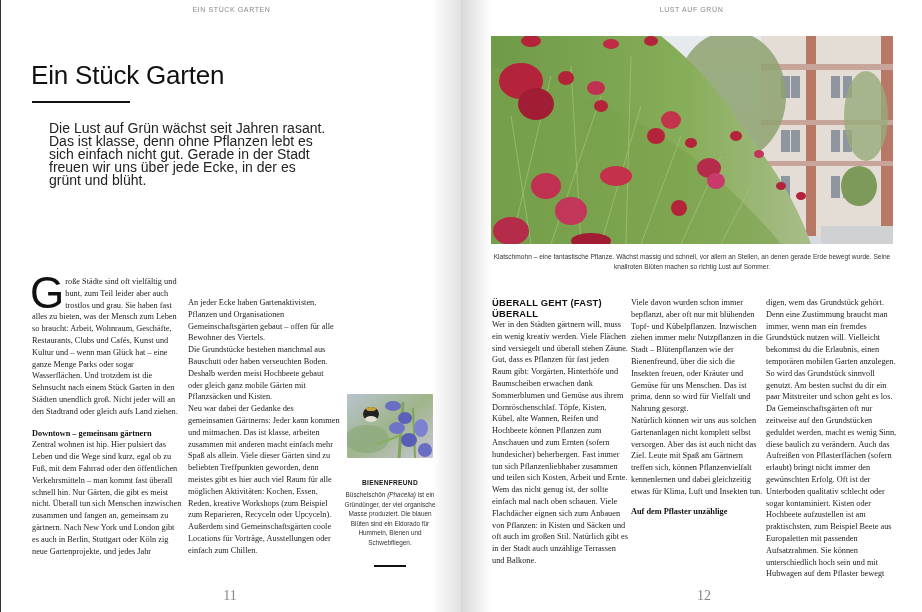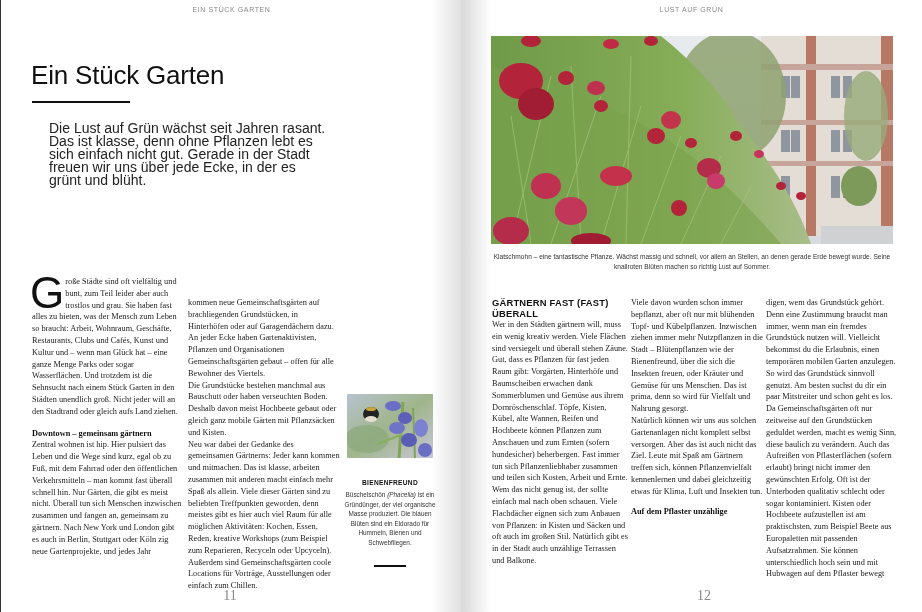--- a/index.html
+++ b/index.html
@@ -39,23 +39,22 @@
   <div class="lead">Die Lust auf Grün wächst seit Jahren rasant. Das ist klasse, denn ohne Pflanzen lebt es sich einfach nicht gut. Gerade in der Stadt freuen wir uns über jede Ecke, in der es grünt und blüht.</div>
 
   <div class="col" style="left:31px; top:276px; width:150px;">
     <p><span class="dropcap">G</span><span>roße Städte sind oft vielfältig und bunt, zum Teil leider aber auch trostlos und grau. Sie haben fast alles zu bieten, was der Mensch zum Leben so braucht: Arbeit, Wohnraum, Geschäfte, Restaurants, Clubs und Cafés, Kunst und Kultur und – wenn man Glück hat – eine ganze Menge Parks oder sogar Wasserflächen. Und trotzdem ist die Sehnsucht nach einem Stück Garten in den Städten unendlich groß. Nicht jeder will an den Stadtrand oder gleich aufs Land ziehen.</span></p>
     <div class="gap"></div>
     <p class="subhead">Downtown – gemeinsam gärtnern</p>
     <p>Zentral wohnen ist hip. Hier pulsiert das Leben und die Wege sind kurz, egal ob zu Fuß, mit dem Fahrrad oder den öffentlichen Verkehrsmitteln – man kommt fast überall schnell hin. Nur Gärten, die gibt es meist nicht. Überall tun sich Menschen inzwischen zusammen und fangen an, gemeinsam zu gärtnern. Nach New York und London gibt es auch in Berlin, Stuttgart oder Köln zig neue Gartenprojekte, und jedes Jahr</p>
   </div>
 
   <div class="col" style="left:187px; top:297px; width:152px;">
-    <p>kommen neue Gemeinschaftsgärten auf brachliegenden Grundstücken, in Hinterhöfen oder auf Garagendächern dazu.</p>
     <p>An jeder Ecke haben Gartenaktivisten, Pflanzen und Organisationen Gemeinschaftsgärten gebaut – offen für alle Bewohner des Viertels.</p>
-    <p>Die Grundstücke bestehen manchmal aus Bauschutt oder haben verseuchten Boden. Deshalb davon meist Hochbeete gebaut oder gleich ganz mobile Gärten mit Pflanzsäcken und Kisten.</p>
+    <p>Die Grundstücke bestehen manchmal aus Bauschutt oder haben verseuchten Boden. Deshalb werden meist Hochbeete gebaut oder gleich ganz mobile Gärten mit Pflanzsäcken und Kisten.</p>
     <p>Neu war dabei der Gedanke des gemeinsamen Gärtnerns: Jeder kann kommen und mitmachen. Das ist klasse, arbeiten zusammen mit anderen macht einfach mehr Spaß als allein. Viele dieser Gärten sind zu beliebten Treffpunkten geworden, denn meistes gibt es hier auch viel Raum für alle möglichen Aktivitäten: Kochen, Essen, Reden, kreative Workshops (zum Beispiel zum Reparieren, Recyceln oder Upcyceln). Außerdem sind Gemeinschaftsgärten coole Locations für Vorträge, Ausstellungen oder einfach zum Chillen.</p>
   </div>
 
   <div class="sidebar-img" title="Hummel an blauer Phacelia-Blüte">
     <svg width="86" height="64" viewBox="0 0 86 64">
       <defs>
         <linearGradient id="bgb" x1="0" y1="0" x2="1" y2="1">
           <stop offset="0" stop-color="#b8c3cf"></stop>
           <stop offset="0.5" stop-color="#9fb58a"></stop>
           <stop offset="1" stop-color="#c9c7d8"></stop>
@@ -166,21 +165,21 @@
         <ellipse cx="40" cy="5" rx="10" ry="6"></ellipse>
         <ellipse cx="120" cy="8" rx="8" ry="5" fill="#c02a44"></ellipse>
         <ellipse cx="160" cy="5" rx="7" ry="5"></ellipse>
         <ellipse cx="100" cy="205" rx="20" ry="8" fill="#a01d33"></ellipse>
       </g>
     </svg>
   </div>
   <div class="caption">Klatschmohn – eine fantastische Pflanze. Wächst massig und schnell, vor allem an Stellen, an denen gerade Erde bewegt wurde. Seine knallroten Blüten machen so richtig Lust auf Sommer.</div>
 
   <div class="col" style="left:31px; top:297px; width:136px;">
-    <p class="subhead-caps">GÄRTNERN FAST (FAST) ÜBERALL</p>
+    <p class="subhead-caps">ÜBERALL GEHT (FAST) ÜBERALL</p>
     <p>Wer in den Städten gärtnern will, muss ein wenig kreativ werden. Viele Flächen sind versiegelt und überall stehen Zäune. Gut, dass es Pflanzen für fast jeden Raum gibt: Vorgärten, Hinterhöfe und Baumscheiben erwachen dank Sommerblumen und Gemüse aus ihrem Dornröschenschlaf. Töpfe, Kisten, Kübel, alte Wannen, Reifen und Hochbeete können Pflanzen zum Anschauen und zum Ernten (sofern hundesicher) beherbergen. Fast immer tun sich Pflanzenliebhaber zusammen und teilen sich Kosten, Arbeit und Ernte. Wem das nicht genug ist, der sollte einfach mal nach oben schauen. Viele Flachdächer eignen sich zum Anbauen von Pflanzen: in Kisten und Säcken und oft auch im großen Stil. Natürlich gibt es in der Stadt auch unzählige Terrassen und Balkone.</p>
   </div>
 
   <div class="col" style="left:170px; top:297px; width:132px;">
     <p>Viele davon wurden schon immer bepflanzt, aber oft nur mit blühenden Topf- und Kübelpflanzen. Inzwischen ziehen immer mehr Nutzpflanzen in die Stadt – Blütenpflanzen wie der Bienenfreund, über die sich die Insekten freuen, oder Kräuter und Gemüse für uns Menschen. Das ist prima, denn so wird für Vielfalt und Nahrung gesorgt.</p>
     <p>Natürlich können wir uns aus solchen Gartenanlagen nicht komplett selbst versorgen. Aber das ist auch nicht das Ziel. Leute mit Spaß am Gärtnern treffen sich, können Pflanzenvielfalt kennenlernen und dabei gleichzeitig etwas für Klima, Luft und Insekten tun.</p>
     <div class="gap" style="height:8px;"></div>
     <p class="subhead">Auf dem Pflaster unzählige</p>
   </div>
 

